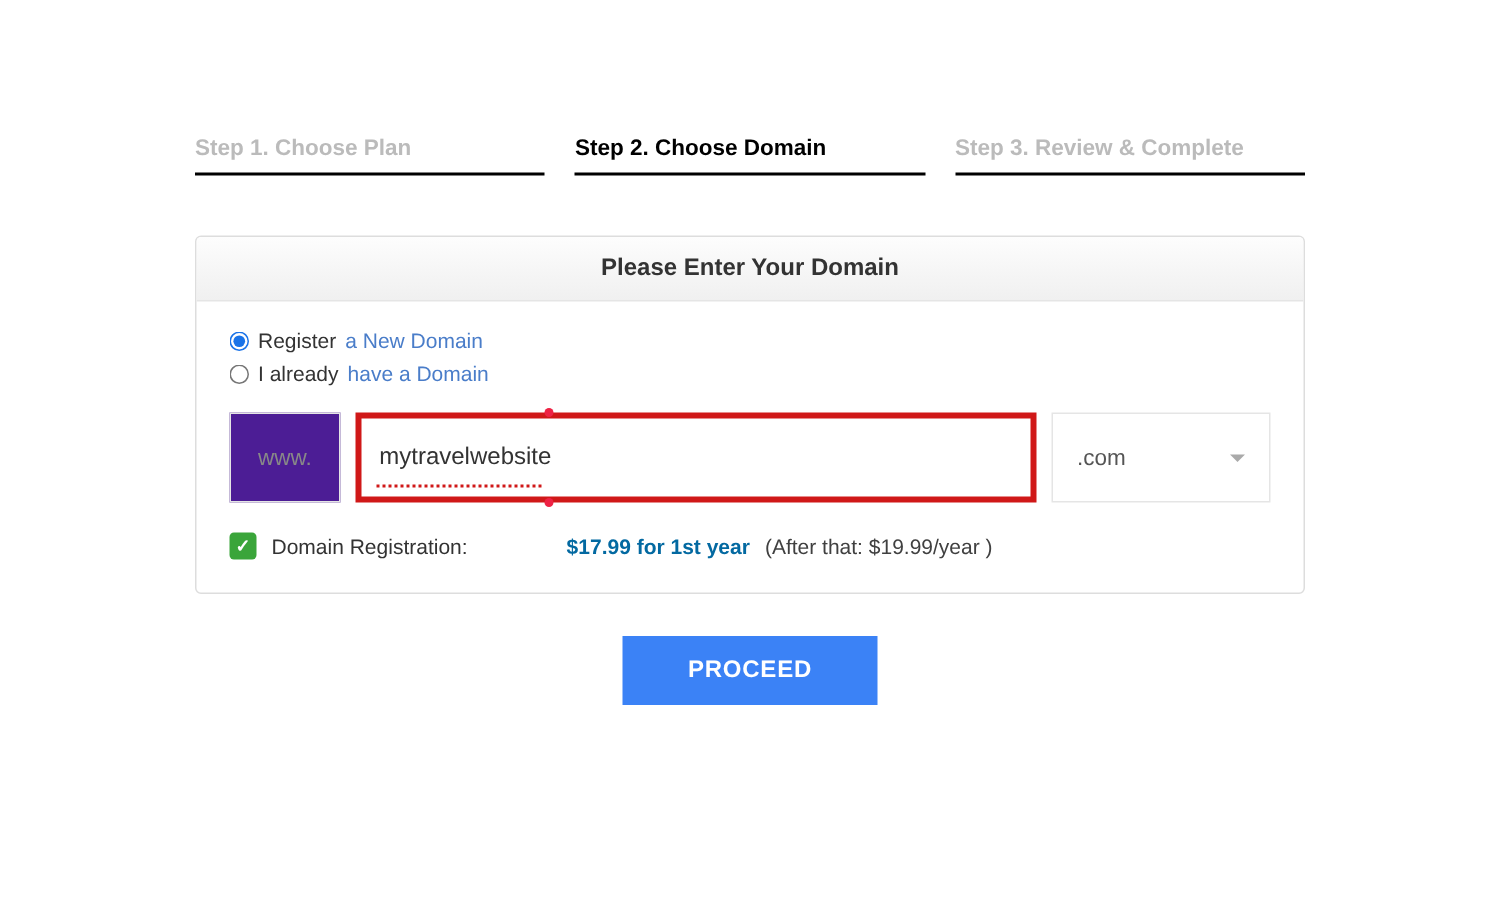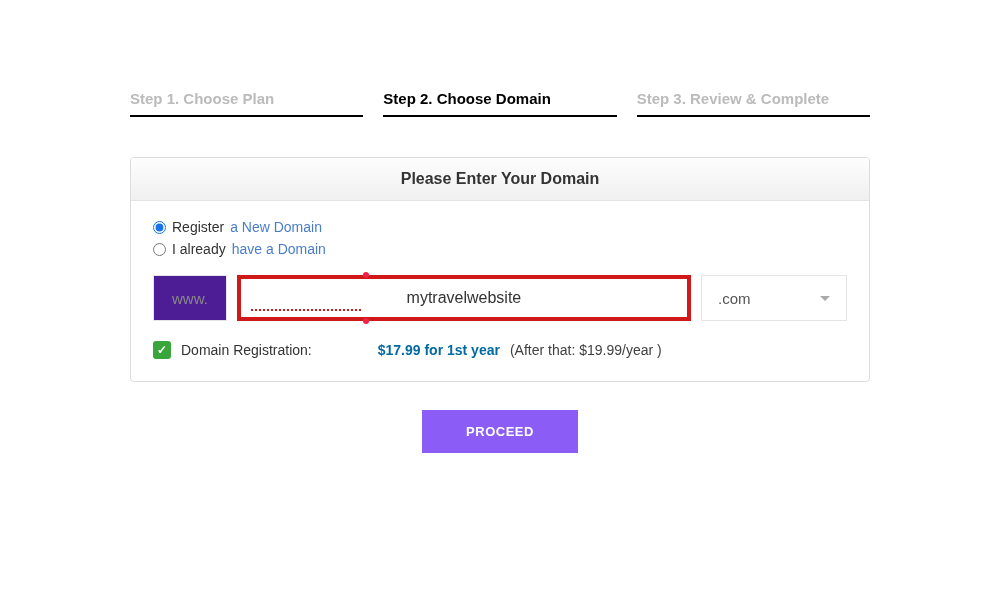--- a/index.html
+++ b/index.html
@@ -69,27 +69,26 @@
       align-items: center;
       color: #888;
       font-size: 15px;
     }
     .domain-input-wrap {
       flex: 1;
       position: relative;
     }
     .domain-input {
       width: 100%;
-      height: 46px;
+      height: 60px;
       border: 4px solid #d01818;
       padding: 0 12px;
       font-size: 16px;
       color: #333;
       outline: none;
-      text-align: center;
     }
     .spell-underline {
       position: absolute;
       left: 14px;
       bottom: 10px;
       width: 110px;
       border-bottom: 2px dotted #d01818;
       pointer-events: none;
     }
     .cursor-dot-top, .cursor-dot-bot {
@@ -130,25 +129,25 @@
       background: #3aa53a; border-radius: 3px;
       display: flex; align-items: center; justify-content: center;
       color: #fff; font-size: 12px; font-weight: bold;
     }
     .price { color: #0369a1; font-weight: bold; margin-left: 56px; }
     .after { color: #404040; }
     .proceed-wrap {
       display: flex; justify-content: center; margin-top: 28px;
     }
     .proceed-btn {
-      background: #8b5cf6;
+      background: #3b82f6;
       color: #fff;
       border: none;
       padding: 14px 44px;
-      font-size: 13px;
+      font-size: 16px;
       font-weight: bold;
       letter-spacing: 0.5px;
       cursor: pointer;
     }
   </style>
 </head>
 <body>
 
 <div class="steps">
   <div class="step">Step 1. Choose Plan</div>

